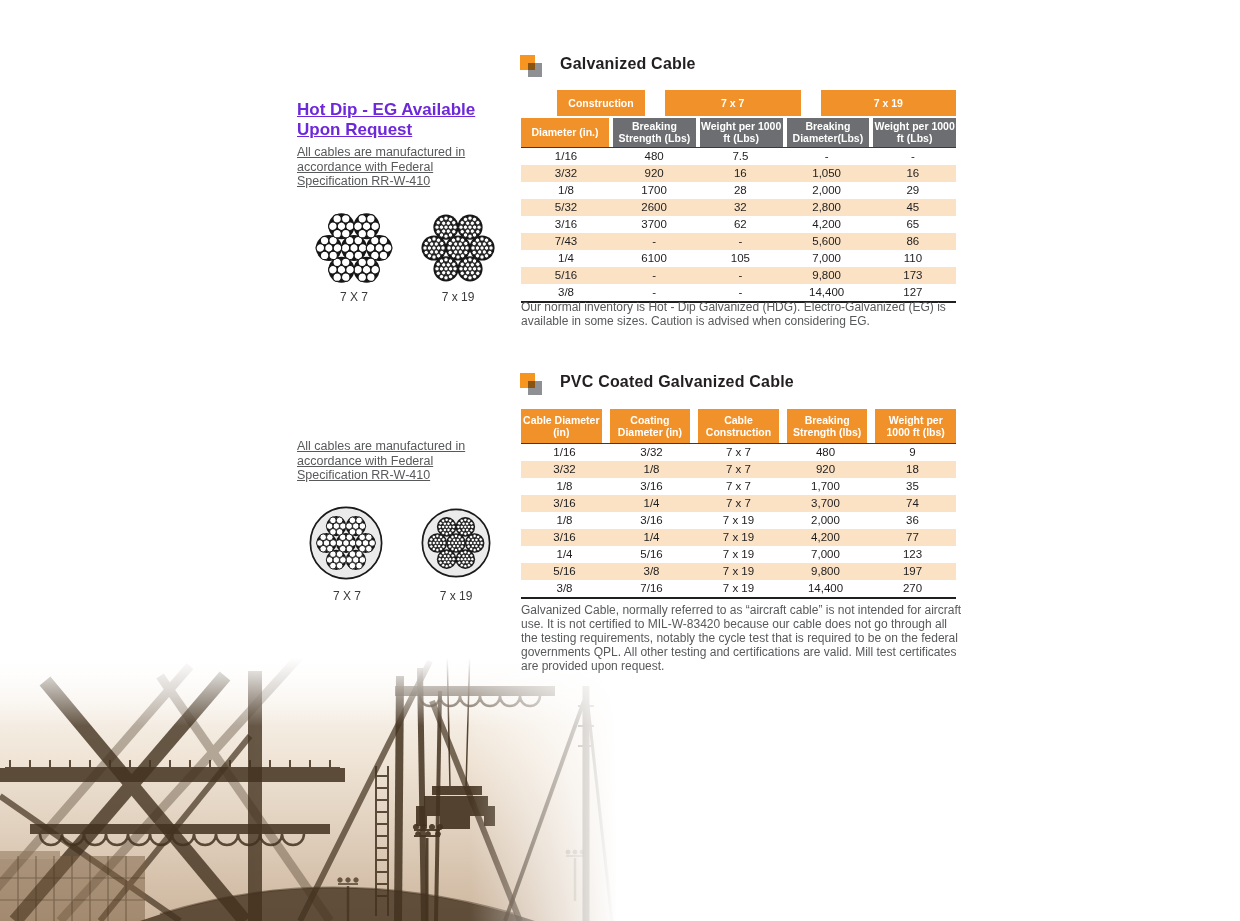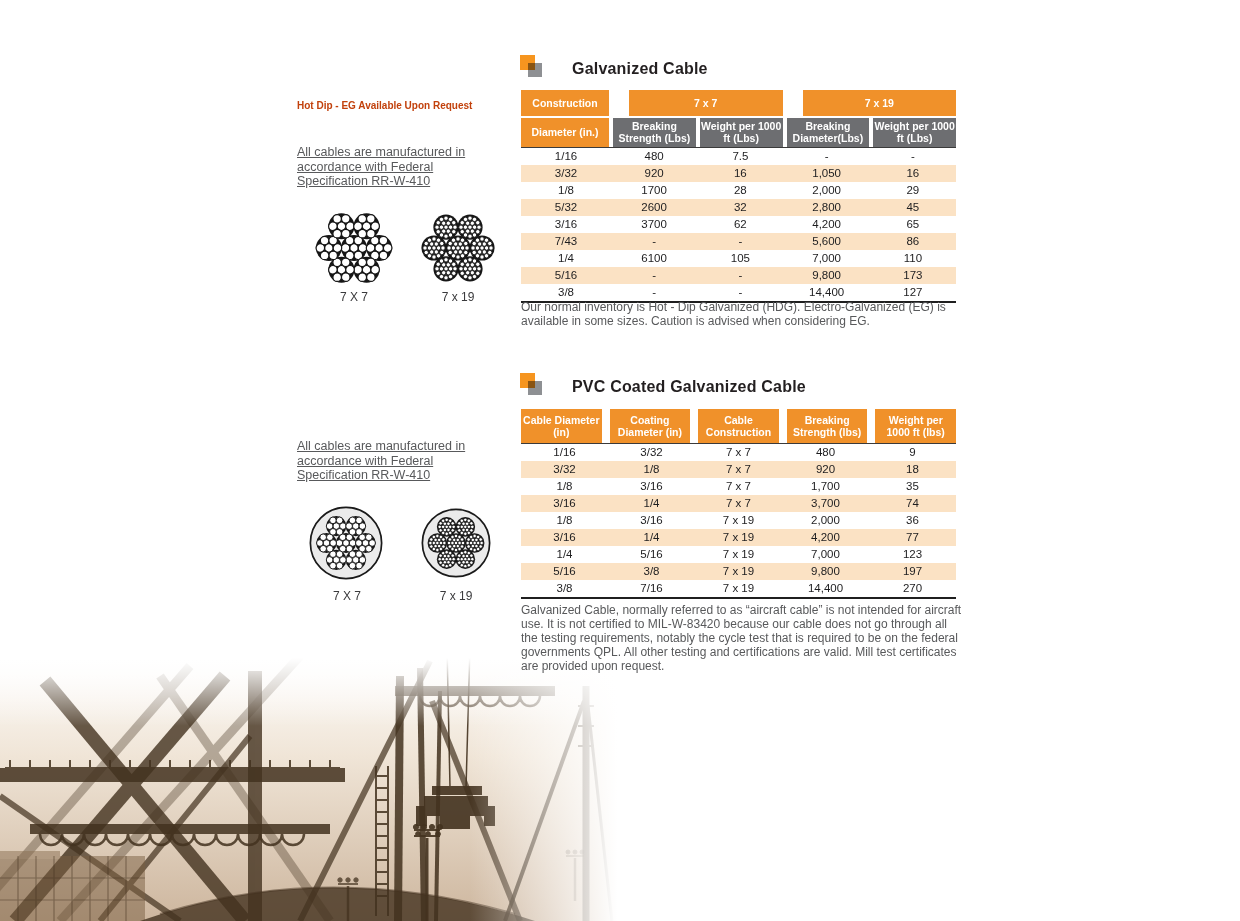--- a/index.html
+++ b/index.html
@@ -4,34 +4,34 @@
 <style>
   * { margin:0; padding:0; box-sizing:border-box; }
   html,body { background:#fff; }
   .page {
     position:relative; width:1240px; height:921px; background:#ffffff;
     font-family:"Liberation Sans", sans-serif; overflow:hidden; color:#231F20;
   }
   .abs { position:absolute; }
 
   
-  .sec-head { display:flex; align-items:center; gap:24px; }
+  .sec-head { display:flex; gap:12px; }
   .sq-wrap { position:relative; width:28px; height:27px; }
   .sq-orange { position:absolute; left:0; top:0; width:15px; height:15px; background:#F6951F; }
   .sq-gray { position:absolute; left:8px; top:8px; width:14px; height:14px; background:#8E9093; mix-blend-mode:multiply; }
   .sec-title { font-size:16px; font-weight:700; color:#231F20; letter-spacing:.2px; }
 
   
-  .side-heading { width:208px; font-size:10px; font-weight:700; color:#c2410c; line-height:1.18; }
+  .side-heading { width:208px; font-size:17px; font-weight:700; color:#6d28d9; line-height:1.18;text-decoration:underline; }
   .side-note { width:188px; font-size:12.5px; color:#58595B; line-height:1.16;text-decoration:underline; }
   .diagram-label { font-size:12px; color:#3A3A3C; text-align:center; width:90px; }
 
   
   .dtable { width:435px; }
-  .thead-r1 { display:grid; grid-template-columns:88px 1fr 1fr; gap:20px; margin-bottom:2px; }
+  .thead-r1 { display:grid; grid-template-columns:88px 1fr 1fr; gap:20px; margin-bottom:2px;margin-left:36px; }
   .thead-r1 .hcell { height:20px; line-height:20px; }
   .thead-r2 { display:grid; grid-template-columns:88px repeat(4,1fr); gap:4px; }
   .thead-one { display:grid; grid-template-columns:repeat(5,1fr); gap:8px; }
   .hcell {
     background:#F0912A; color:#fff; font-weight:700; font-size:10.5px;
     text-align:center; display:flex; align-items:center; justify-content:center;
     line-height:1.18; padding:2px 1px; min-height:26px;
   }
   .hcell.gray { background:#6D6E71; }
   .hcell.tall { min-height:34px; }

